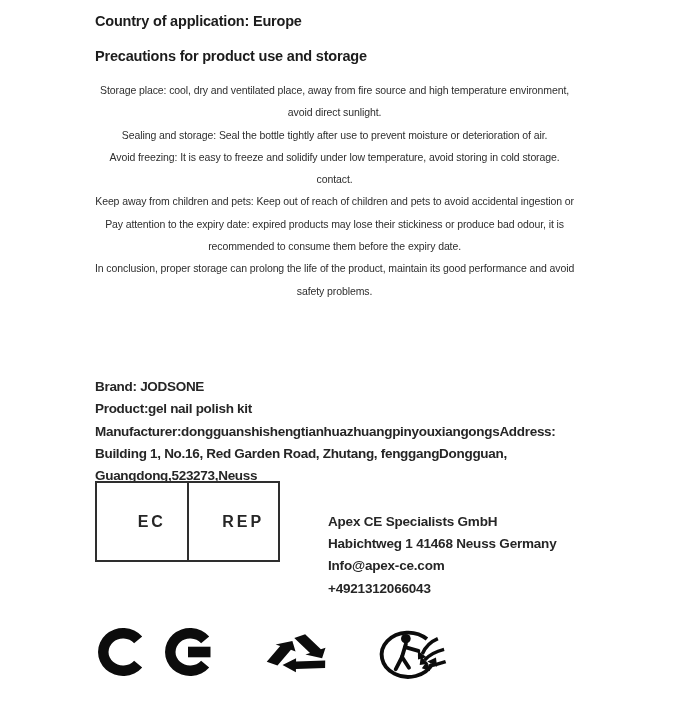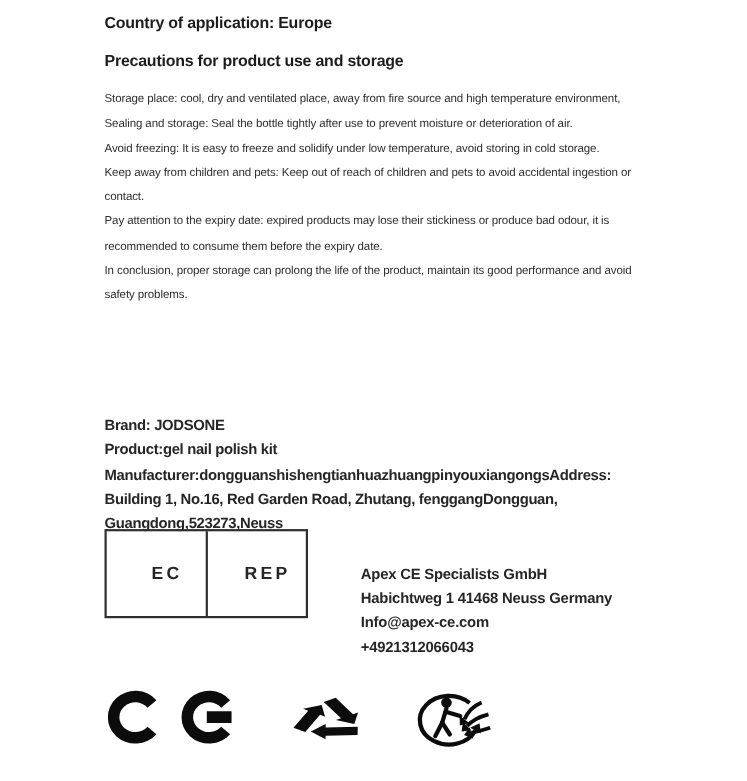--- a/index.html
+++ b/index.html
@@ -19,21 +19,21 @@
   .h2{
     left:95px;top:48px;
     font-size:14.5px;font-weight:bold;color:#1c1c1c;
     white-space:nowrap;letter-spacing:-0.2px;text-align:center;
   }
   .bodytext{
     left:95px;top:79px;
     font-size:10.5px;color:#2e2e2e;
     line-height:22.3px;letter-spacing:-0.1px;
   }
-  .bodytext div{white-space:nowrap;}
+  .bodytext div{white-space:nowrap;text-align:center;}
   .product{
     left:95px;top:344px;
     font-size:13.5px;font-weight:bold;color:#262626;
     line-height:22.3px;letter-spacing:-0.3px;margin-top:32px;
   }
   .product div{white-space:nowrap;}
   .ecrep{
     left:95px;top:481px;
     width:185px;height:81px;
     border:2px solid #2e2e2e;
@@ -57,24 +57,25 @@
 <body>
 
 <div class="page">
 
   <div class="abs h1">Country of application: Europe</div>
 
   <div class="abs h2">Precautions for product use and storage</div>
 
   <div class="abs bodytext">
     <div>Storage place: cool, dry and ventilated place, away from fire source and high temperature environment,</div>
+    <div>avoid direct sunlight.</div>
     <div>Sealing and storage: Seal the bottle tightly after use to prevent moisture or deterioration of air.</div>
     <div>Avoid freezing: It is easy to freeze and solidify under low temperature, avoid storing in cold storage.</div>
+    <div>contact.</div>
     <div>Keep away from children and pets: Keep out of reach of children and pets to avoid accidental ingestion or</div>
-    <div>contact.</div>
     <div>Pay attention to the expiry date: expired products may lose their stickiness or produce bad odour, it is</div>
     <div>recommended to consume them before the expiry date.</div>
     <div>In conclusion, proper storage can prolong the life of the product, maintain its good performance and avoid</div>
     <div>safety problems.</div>
   </div>
 
   <div class="abs product">
     <div>Brand: JODSONE</div>
     <div>Product:gel nail polish kit</div>
     <div>Manufacturer:dongguanshishengtianhuazhuangpinyouxiangongsAddress:</div>

